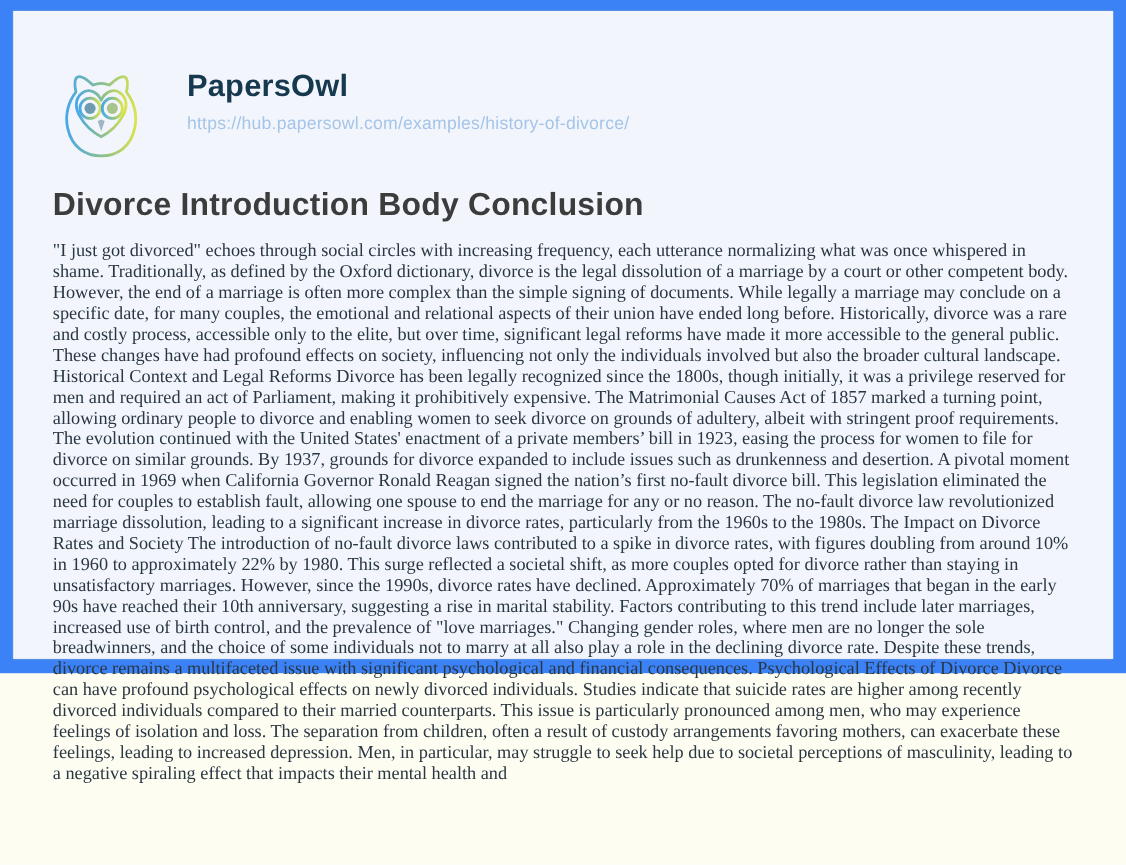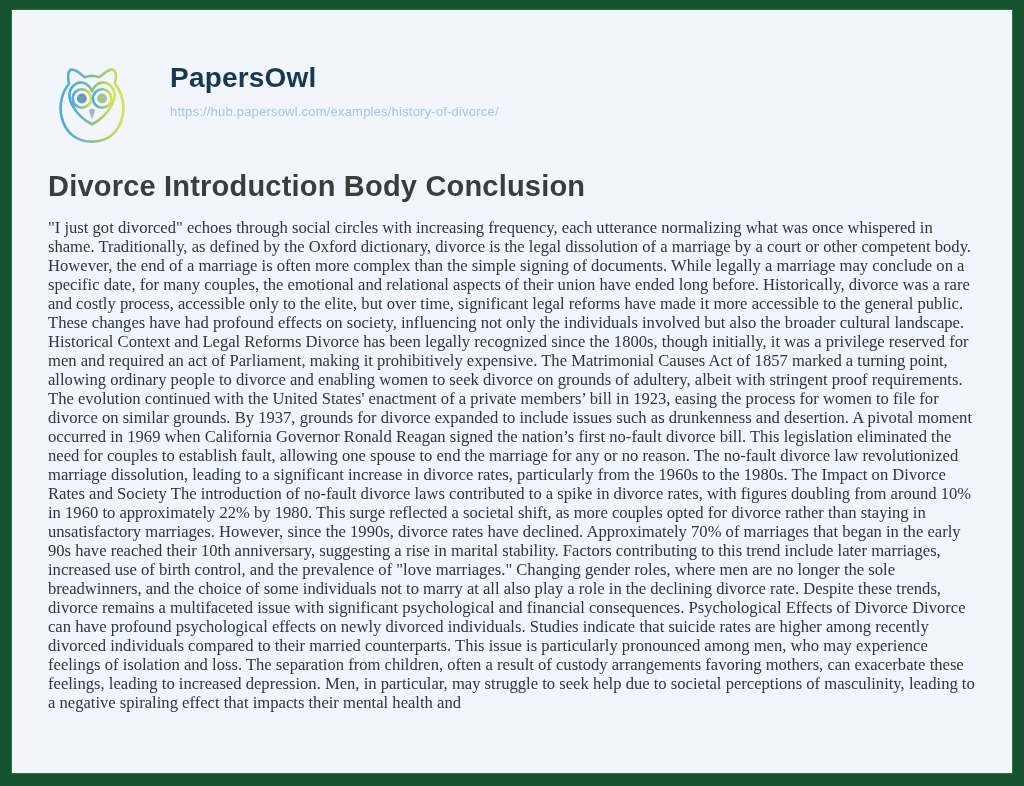--- a/index.html
+++ b/index.html
@@ -4,22 +4,22 @@
 <style>
   * { margin: 0; padding: 0; box-sizing: border-box; }
   html, body {
     width: 1024px; height: 786px;
     font-family: "Liberation Sans", sans-serif;
     background: #fdfdf2;
     overflow: hidden;
   }
   .canvas {
     position: relative;
-    width: 1024px; height: 786px;
-    background: #14532d;
+    width: 1024px; height: 612px;
+    background: #3b82f6;
   }
   .page {
     position: absolute;
     left: 12px; top: 10px; right: 12px; bottom: 13px;
     background: #f2f6fc;
     box-shadow: 0 0 2px rgba(220,220,180,0.5);
   }
   .logo {
     position: absolute;
     left: 34px; top: 46px;
@@ -29,21 +29,21 @@
     position: absolute;
     left: 158px; top: 52px;
     font-size: 28px;
     font-weight: bold;
     color: #16394f;
     letter-spacing: 0.2px;
   }
   .url {
     position: absolute;
     left: 158px; top: 94px;
-    font-size: 13px;
+    font-size: 16px;
     color: #a5c4e8;
     letter-spacing: 0.2px;
     text-decoration: none;
     cursor: pointer;
   }
   .title {
     position: absolute;
     left: 36px; top: 160px;
     font-size: 29px;
     font-weight: 700;

